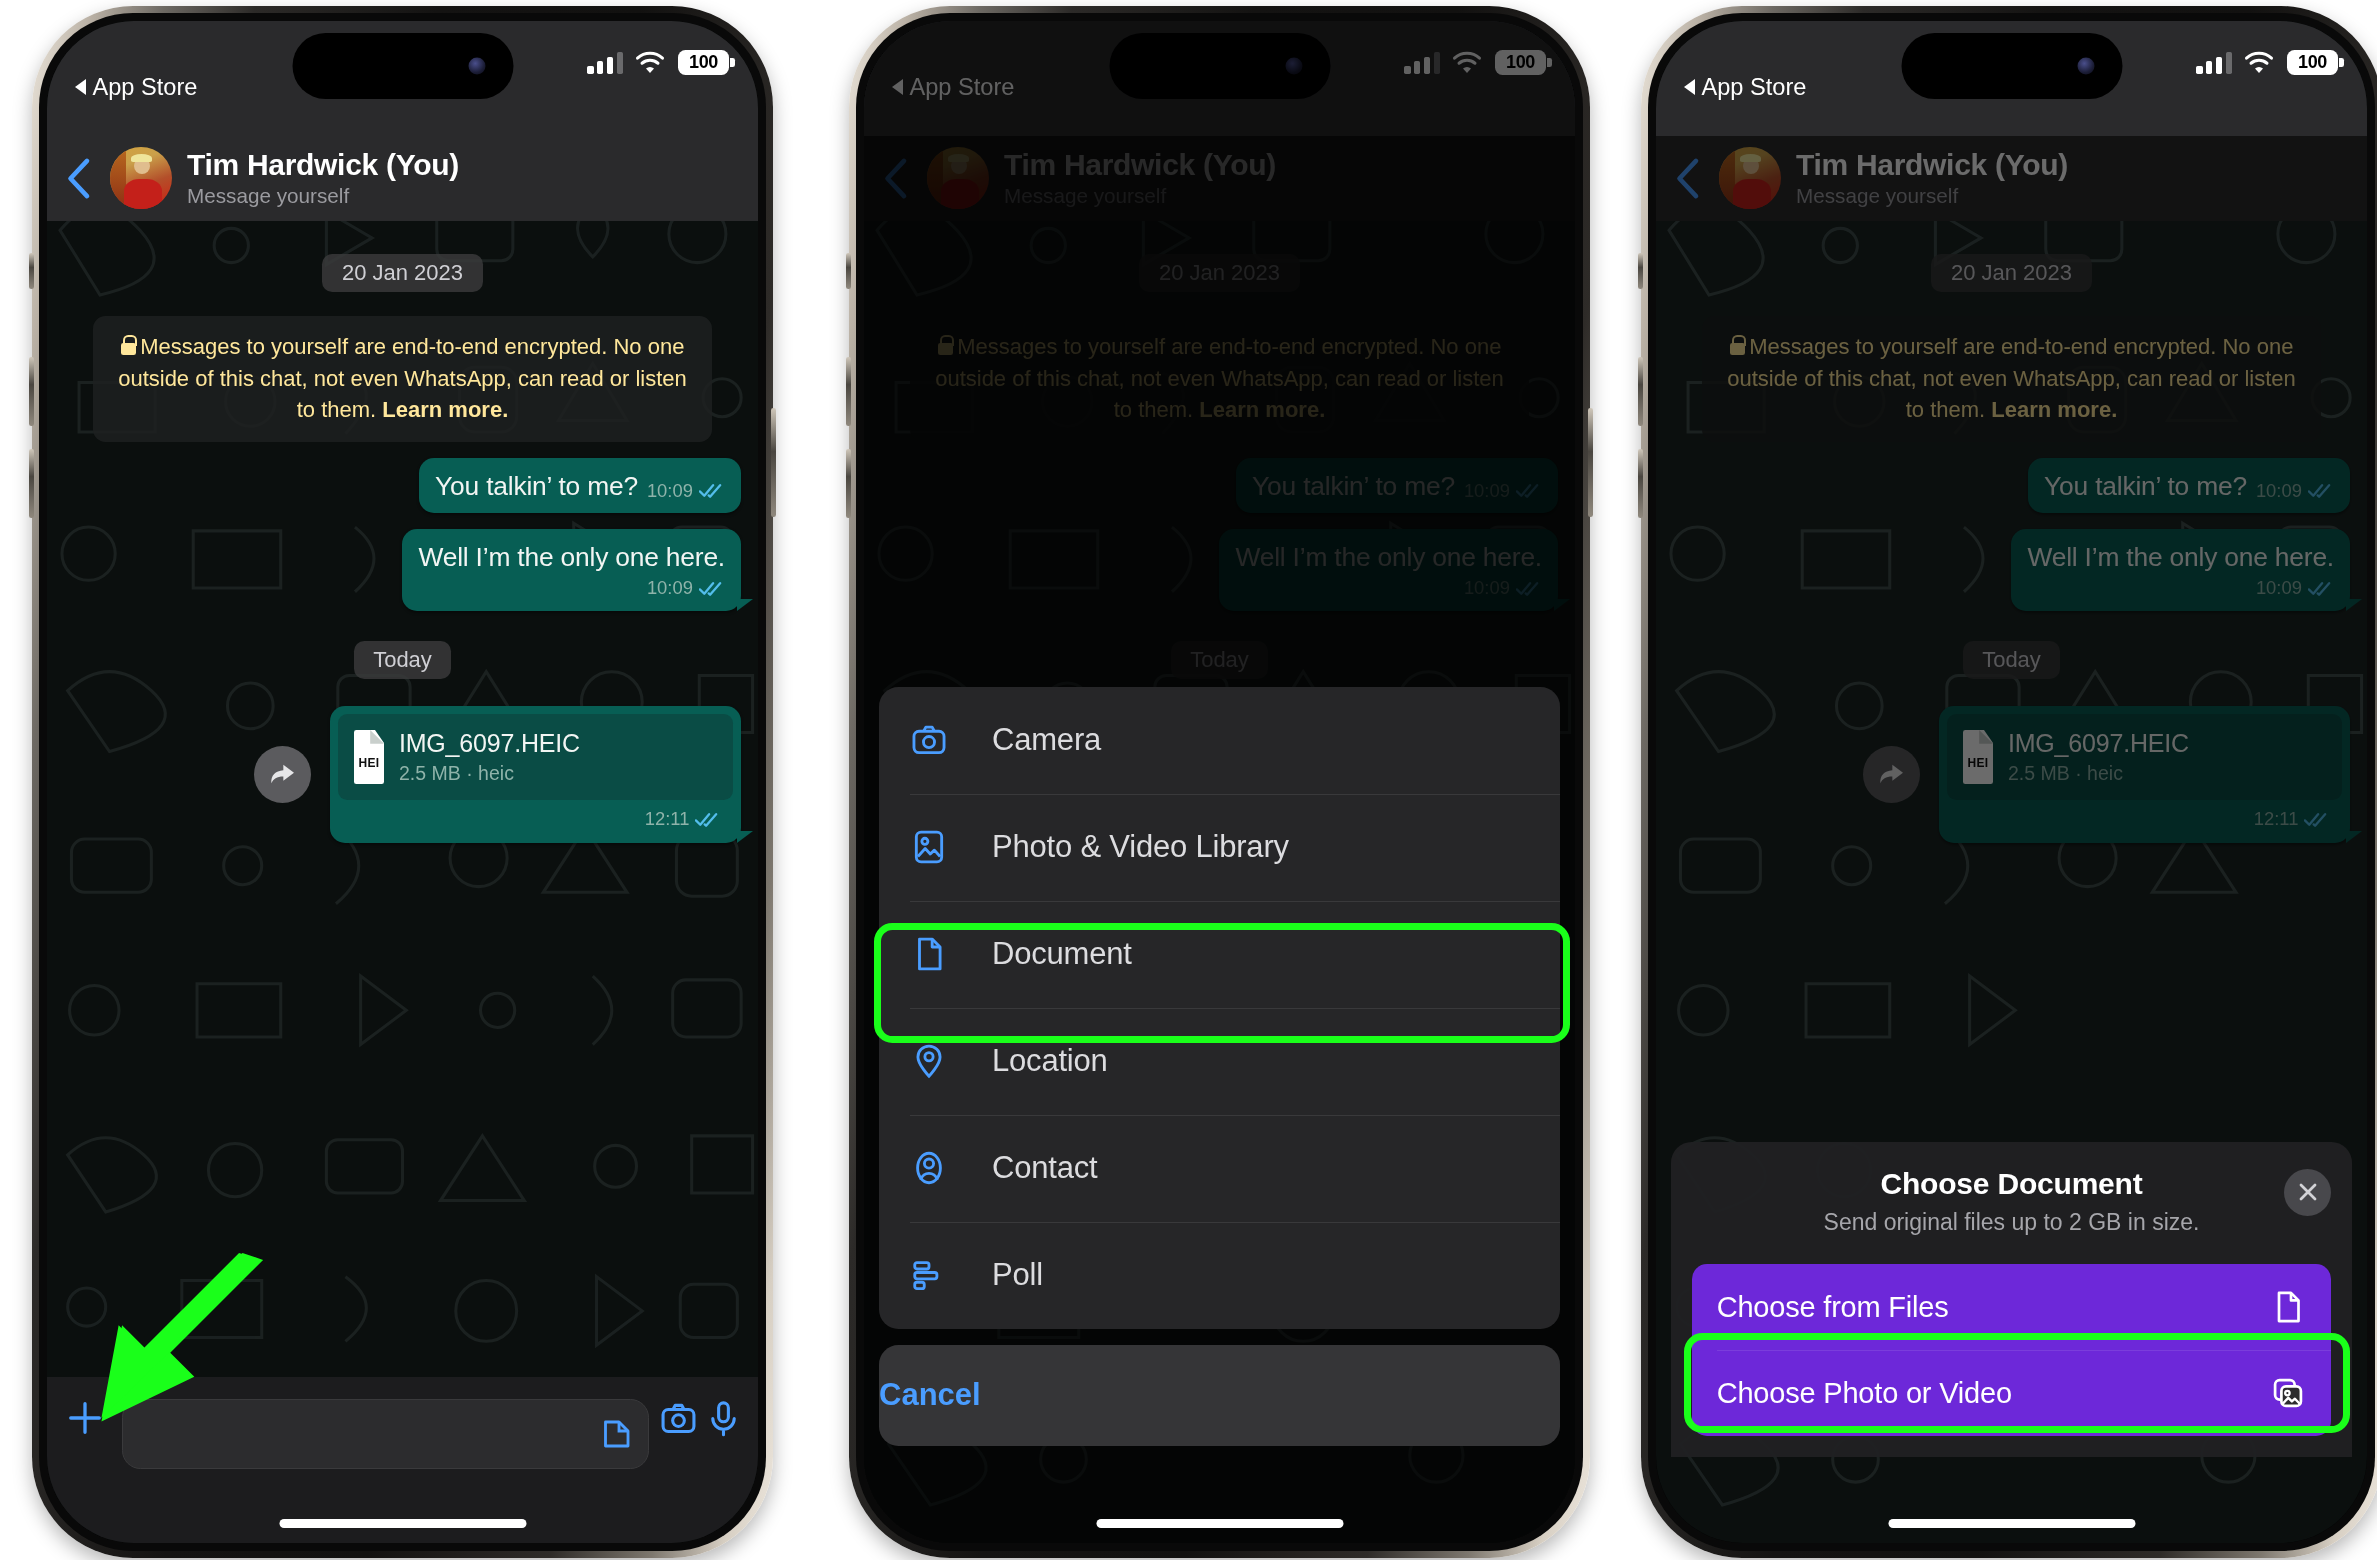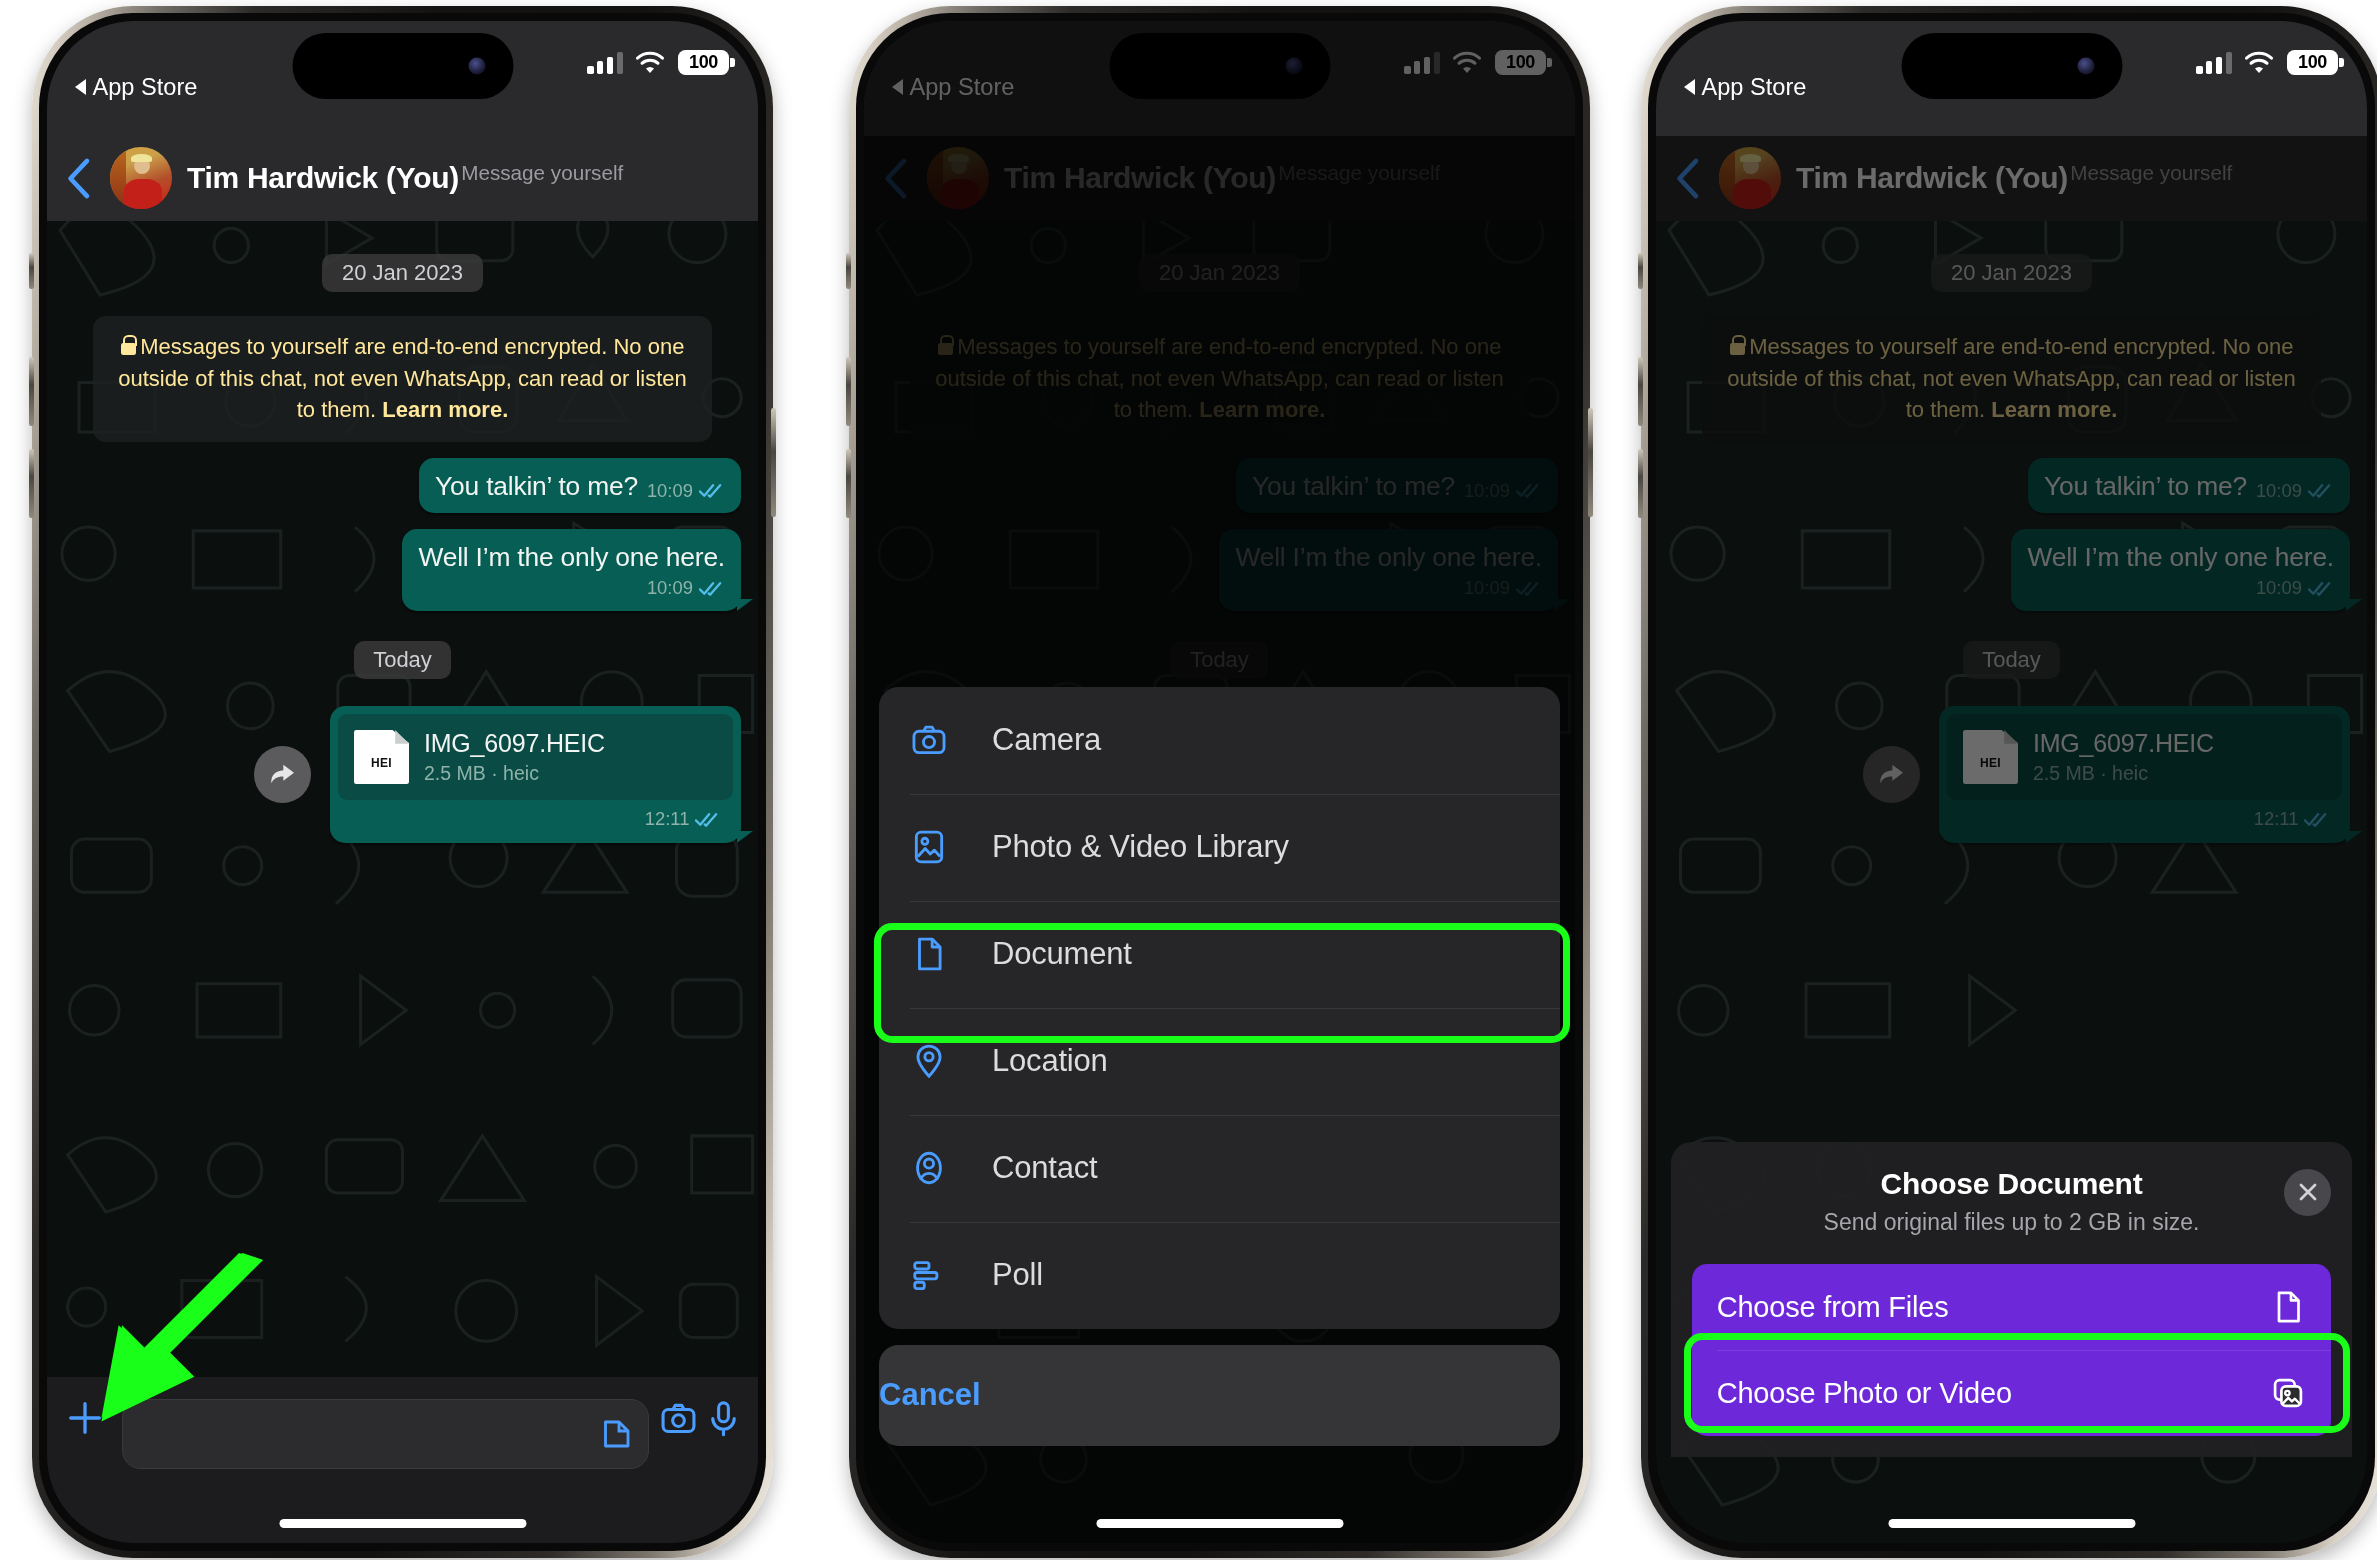--- a/index.html
+++ b/index.html
@@ -52,21 +52,21 @@
   
   .chathdr{position:absolute;left:0;right:0;top:115px;height:85px;background:#2a2a2c;display:flex;align-items:center;z-index:3;}
   .hdr-back{width:63px;display:flex;justify-content:center;align-items:center;}
   .hdr-back svg{width:26.4px;height:43px;}
   .avatar{width:62px;height:62px;border-radius:50%;overflow:hidden;flex:0 0 auto;position:relative;
           background:linear-gradient(160deg,#d4a33f 0%,#caa04a 28%,#b34f2a 60%,#d01f12 100%);}
   .avatar .a-shirt{position:absolute;left:22%;bottom:0;width:62%;height:48%;border-radius:40% 40% 0 0;background:#c4201a;}
   .avatar .a-head{position:absolute;left:38%;top:18%;width:26%;height:26%;border-radius:50%;background:#e0bd8e;}
   .avatar .a-cap{position:absolute;left:34%;top:11%;width:34%;height:13%;border-radius:50% 50% 20% 20%;background:#efe59a;}
   .avatar .a-dk{position:absolute;left:0;top:0;width:26%;height:100%;background:linear-gradient(180deg,#b8691f,#8e2f14);}
-  .hdr-text{margin-left:15px;display:flex;justify-content:center;gap:2.3px;}
+  .hdr-text{margin-left:15px;display:flex;flex-direction:column;justify-content:center;gap:2.3px;}
   .hdr-name{color:#fff;font-size:30px;font-weight:600;letter-spacing:-0.3px;}
   .hdr-sub{color:#9b9ba0;font-size:20.7px;}
 
   
   .conv{position:absolute;left:0;right:0;top:200px;bottom:0;z-index:2;}
   .daypill{margin:33px auto 0;width:max-content;padding:6.3px 19.5px;border-radius:10.3px;background:rgba(58,58,60,.82);
            color:#cfcfd4;font-size:22px;font-weight:500;}
   .e2e{margin:24px auto 0;width:580px;background:rgba(30,32,32,.84);border-radius:12.6px;padding:15px 19.5px 17px;
        text-align:center;color:#ffe79b;font-size:22px;line-height:1.42;}
   .e2e .lock{display:inline-block;width:15px;height:12.6px;border-radius:2.3px;background:#ffe79b;position:relative;vertical-align:-1.1px;margin-right:4.6px;}
@@ -89,21 +89,21 @@
   .row2 .meta{justify-content:flex-end;}
 
   
   .docrow{display:flex;justify-content:flex-end;align-items:center;padding:0 17px;margin-top:26.4px;gap:19.5px;}
   .fwd{width:57px;height:57px;border-radius:50%;background:#5b5b5e;display:flex;align-items:center;justify-content:center;flex:0 0 auto;}
   .fwd svg{width:32px;height:32px;}
   .docbub{position:relative;background:#075e54;border-radius:15px;padding:8px;width:395px;box-shadow:0 1.1px 2.9px rgba(0,0,0,.4);}
   .docbub:after{content:"";position:absolute;right:-11.5px;bottom:0;width:0;height:0;
       border-left:16px solid #075e54;border-bottom:12.6px solid transparent;}
   .doccard{background:#0a4c45;border-radius:9.2px;padding:15px 16px;display:flex;align-items:center;gap:15px;}
-  .fileicon{position:relative;width:55px;height:54px;flex:0 0 auto;}
+  .fileicon{position:relative;width:30px;height:54px;flex:0 0 auto;}
   .fileicon .pg{position:absolute;inset:0;background:#fff;border-radius:2.3px;
         clip-path:polygon(0 0,70% 0,100% 24%,100% 100%,0 100%);}
   .fileicon .fold{position:absolute;right:0;top:0;width:13.8px;height:13.8px;background:#c9cfcc;
         clip-path:polygon(0 0,100% 100%,0 100%);}
   .fileicon .ext{position:absolute;left:0;right:0;bottom:13.8px;text-align:center;color:#111;font-size:12px;font-weight:600;letter-spacing:0.3px;}
   .docname{color:#f2f5f3;font-size:25px;letter-spacing:-0.2px;}
   .docmeta{color:#8fb3aa;font-size:19.5px;margin-top:4.6px;}
   .docfoot{display:flex;justify-content:flex-end;align-items:center;gap:5.7px;padding:8px 11.5px 4.6px;}
 
   

